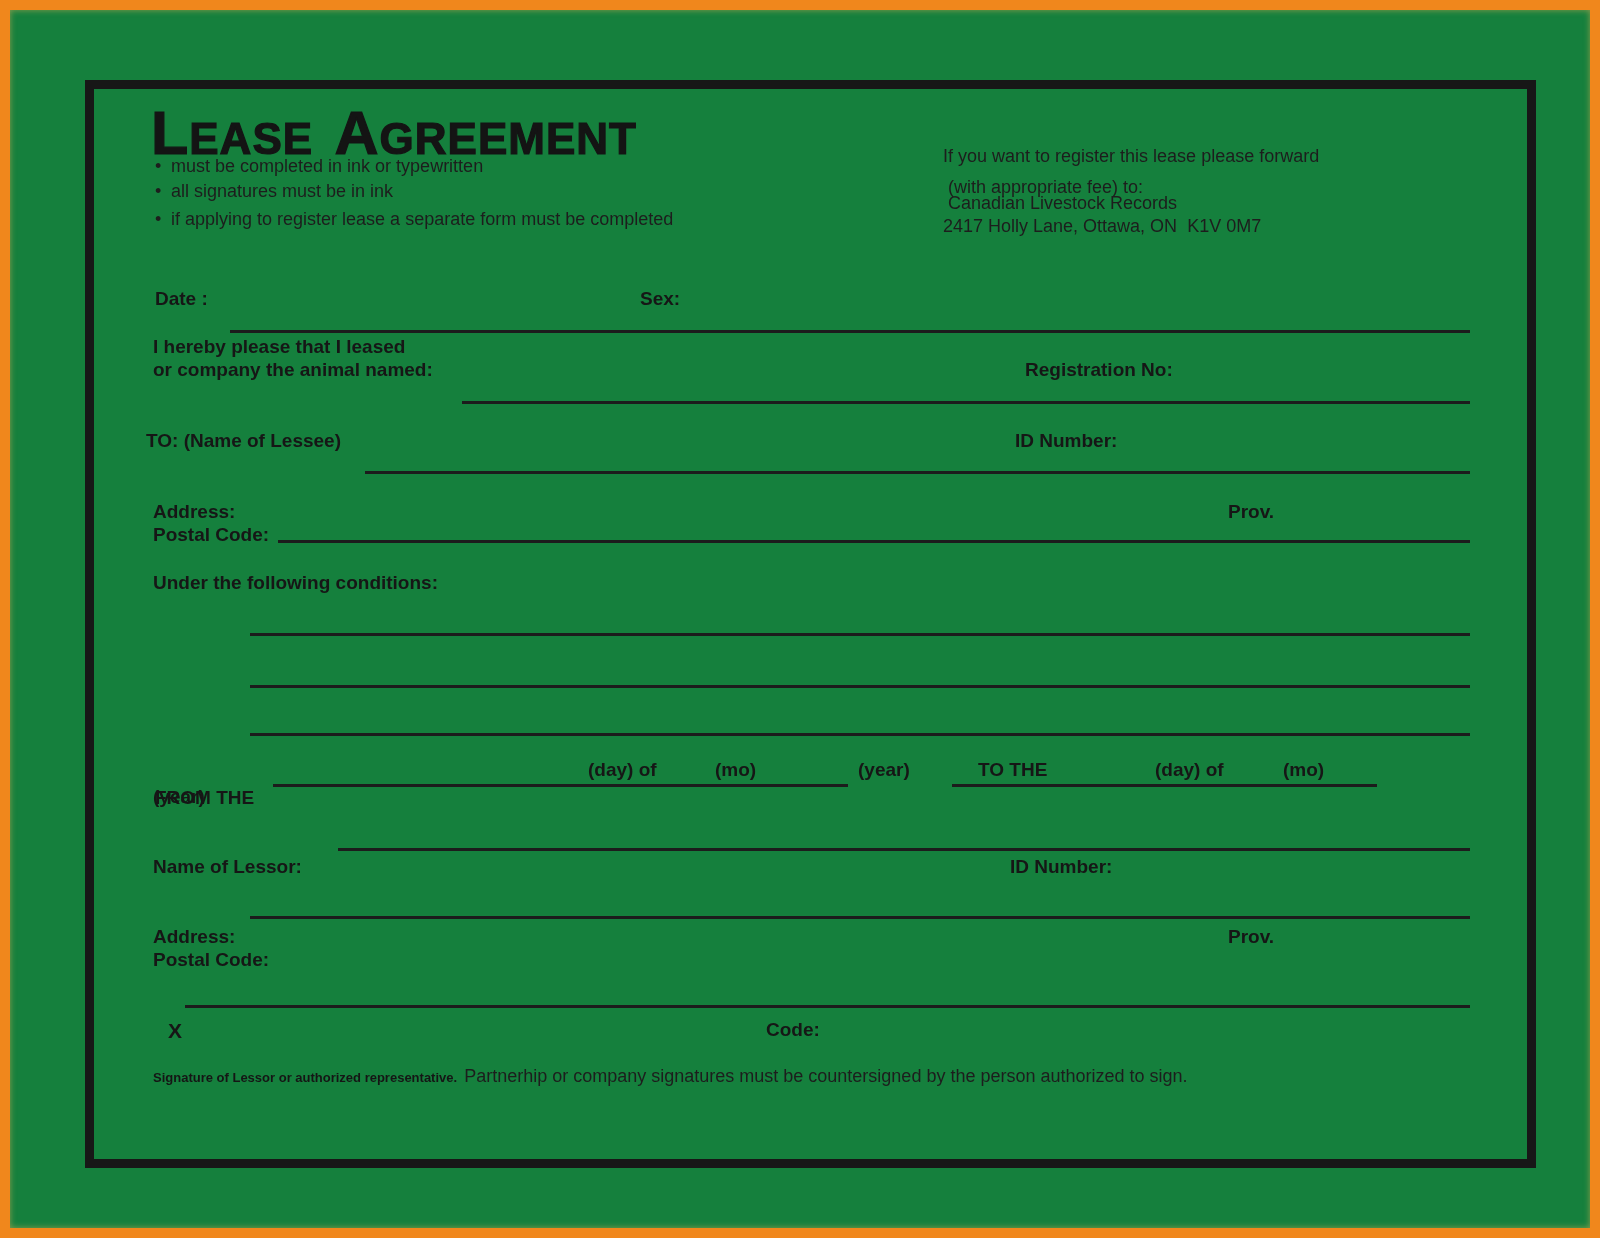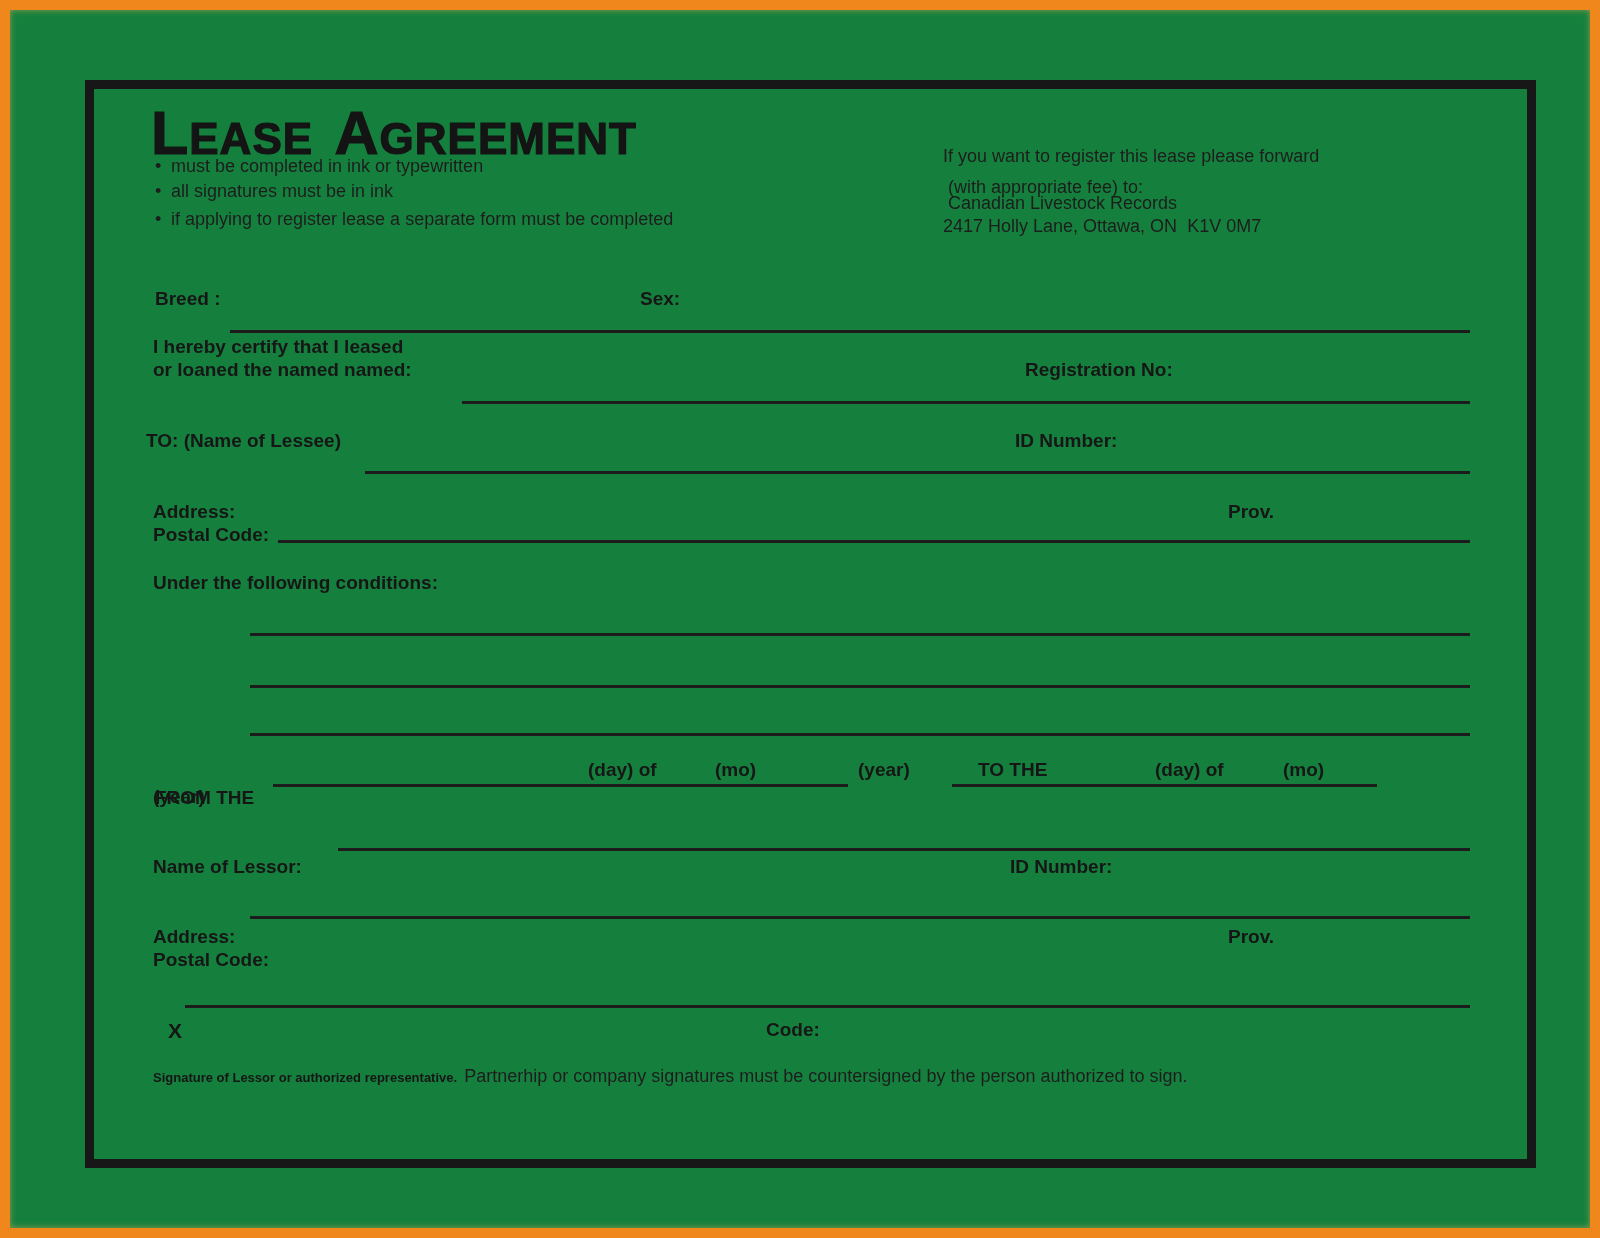--- a/index.html
+++ b/index.html
@@ -74,26 +74,26 @@
   </div>
   <div class="note" style="left:145px; top:199px;">
     <span class="b">•</span><span>if applying to register lease a separate form must be completed</span>
   </div>
 
   <div class="txt" style="left:933px; top:136px;">If you want to register this lease please forward</div>
   <div class="txt" style="left:933px; top:167px;"> (with appropriate fee) to:</div>
   <div class="txt" style="left:933px; top:183px;"> Canadian Livestock Records</div>
   <div class="txt" style="left:933px; top:206px;">2417 Holly Lane, Ottawa, ON  K1V 0M7</div>
 
-  <div class="lbl" style="left:145px; top:278px;">Breed :</div>
+  <div class="lbl" style="left:145px; top:278px;">Date :</div>
   <div class="lbl" style="left:630px; top:278px;">Sex:</div>
   <div class="line" style="left:220px; top:320px; width:1240px;"></div>
 
-  <div class="lbl" style="left:143px; top:326px;">I hereby certify that I leased</div>
-  <div class="lbl" style="left:143px; top:349px;">or loaned the named named:</div>
+  <div class="lbl" style="left:143px; top:326px;">I hereby please that I leased</div>
+  <div class="lbl" style="left:143px; top:349px;">or company the animal named:</div>
   <div class="lbl" style="left:1015px; top:349px;">Registration No:</div>
   <div class="line" style="left:452px; top:391px; width:1008px;"></div>
 
   <div class="lbl" style="left:136px; top:420px;">TO: (Name of Lessee)</div>
   <div class="lbl" style="left:1005px; top:420px;">ID Number:</div>
   <div class="line" style="left:355px; top:461px; width:1105px;"></div>
 
   <div class="lbl" style="left:143px; top:491px;">Address:</div>
   <div class="lbl" style="left:1218px; top:491px;">Prov.</div>
   <div class="lbl" style="left:143px; top:514px;">Postal Code:</div>

